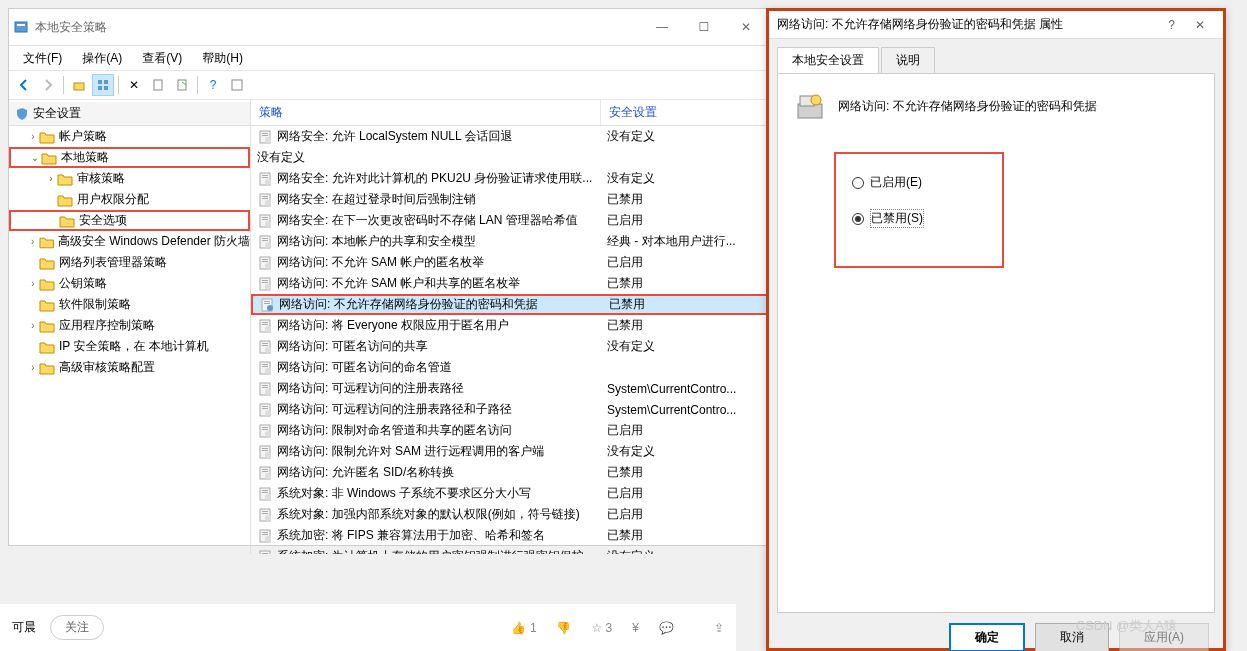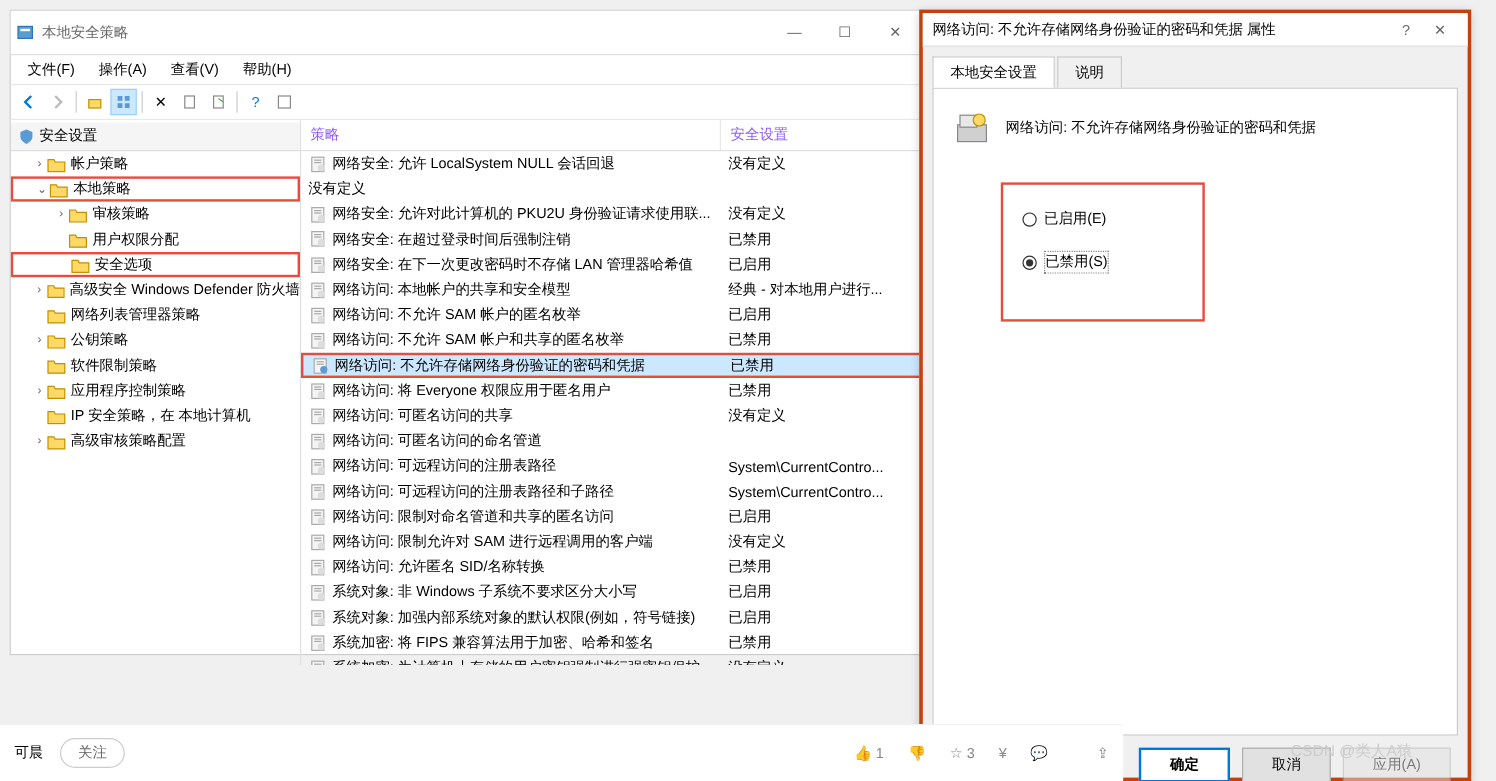--- a/index.html
+++ b/index.html
@@ -25,21 +25,21 @@
 .tree-header { background: #f5f5f5; padding: 3px 6px; border-bottom: 1px solid #e0e0e0; display: flex; align-items: center; gap: 4px; }
 
 .tree-item { display: flex; align-items: center; height: 21px; padding-left: 4px; white-space: nowrap; cursor: default; }
 .chevron { width: 12px; display: inline-flex; justify-content: center; color: #666; font-size: 10px; }
 .folder-icon { width: 16px; height: 14px; margin-right: 4px; }
 .highlight-red { border: 2px solid #e74c3c; }
 .ind1 { padding-left: 18px; } .ind2 { padding-left: 36px; }
 
 .list-panel { flex: 1; overflow: auto; }
 .list-header { display: flex; background: #fff; border-bottom: 1px solid #e0e0e0; position: sticky; top: 0; }
-.list-header .col { padding: 4px 8px; border-right: 1px solid #e8e8e8; color: #8b5cf6; }
+.list-header .col { padding: 4px 8px; border-right: 1px solid #e8e8e8; color: #1d4ed8; }
 .col-policy { width: 350px; } .col-setting { flex: 1; }
 .list-row { display: flex; height: 21px; align-items: center; }
 .list-row.selected { background: #cce8ff; }
 .list-row .col { padding: 0 6px; overflow: hidden; text-overflow: ellipsis; white-space: nowrap; }
 .policy-icon { width: 16px; height: 16px; margin-right: 4px; flex-shrink: 0; }
 .row-hl { border: 2px solid #e74c3c; }
 
 
 .dialog { position: absolute; left: 766px; top: 8px; width: 460px; height: 643px; background: #f0f0f0; border: 3px solid #c2410c; box-shadow: 0 2px 8px rgba(0,0,0,.2); }
 .dlg-title { height: 28px; background: #fff; display: flex; align-items: center; padding: 0 8px; border-bottom: 1px solid #ddd; }
@@ -52,21 +52,21 @@
 .prop-icon { width: 32px; height: 32px; }
 .radio-group { border: 2px solid #e74c3c; padding: 20px 16px; width: 170px; margin-left: 40px; }
 .radio-row { display: flex; align-items: center; gap: 6px; margin-bottom: 18px; }
 .radio { width: 12px; height: 12px; border: 1px solid #333; border-radius: 50%; display: inline-flex; align-items: center; justify-content: center; }
 .radio.checked::after { content: ""; width: 6px; height: 6px; background: #333; border-radius: 50%; }
 .dlg-btns { display: flex; justify-content: flex-end; gap: 10px; padding: 10px 14px; }
 .btn { padding: 4px 24px; background: #e1e1e1; border: 1px solid #adadad; }
 .btn.primary { border: 2px solid #0078d7; background: #fff; font-weight: bold; }
 
 
-.bottom { position: absolute; left: 0; bottom: 0; width: 936px; height: 48px; background: #fff; display: flex; align-items: center; padding: 0 12px; gap: 14px; border-top: 1px solid #eee; }
+.bottom { position: absolute; left: 0; bottom: 0; width: 736px; height: 48px; background: #fff; display: flex; align-items: center; padding: 0 12px; gap: 14px; border-top: 1px solid #eee; }
 .chip { border: 1px solid #ccc; border-radius: 14px; padding: 3px 14px; color: #666; }
 .bottom .stats { margin-left: auto; display: flex; gap: 20px; color: #888; align-items: center; }
 
 .watermark { position: absolute; right: 70px; bottom: 16px; color: #ccc; font-size: 13px; }
 </style>
 </head>
 <body>
 
 <div class="main-window">
   <div class="titlebar">
@@ -255,21 +255,21 @@
                 <rect x="3" y="2" width="10" height="12" fill="#f4f4f4" stroke="#aaa"></rect>
                 <rect x="5" y="4" width="6" height="1" fill="#aaa"></rect>
                 <rect x="5" y="6" width="6" height="1" fill="#aaa"></rect>
                 <circle cx="11" cy="11" r="3" fill="#ddd"></circle>
               </svg>
       <span>网络安全: 允许对此计算机的 PKU2U 身份验证请求使用联...</span>
             </div>
     <div class="col col-setting">没有定义</div>
           </div>
           <div class="list-row">
-            <div class="col col-policy" style="display:flex;align-items:flex-start">
+            <div class="col col-policy" style="display:flex;align-items:center">
       <svg class="policy-icon" viewBox="0 0 16 16">
                 <rect x="3" y="2" width="10" height="12" fill="#f4f4f4" stroke="#aaa"></rect>
                 <rect x="5" y="4" width="6" height="1" fill="#aaa"></rect>
                 <rect x="5" y="6" width="6" height="1" fill="#aaa"></rect>
                 <circle cx="11" cy="11" r="3" fill="#ddd"></circle>
               </svg>
       <span>网络安全: 在超过登录时间后强制注销</span>
             </div>
     <div class="col col-setting">已禁用</div>
           </div>

